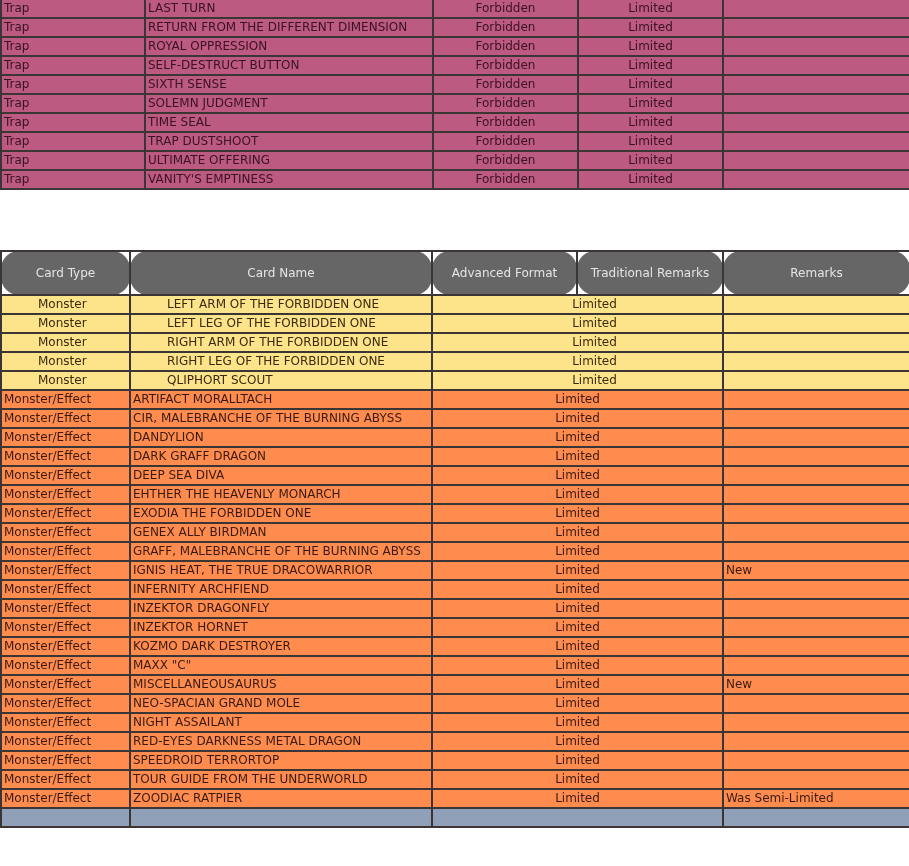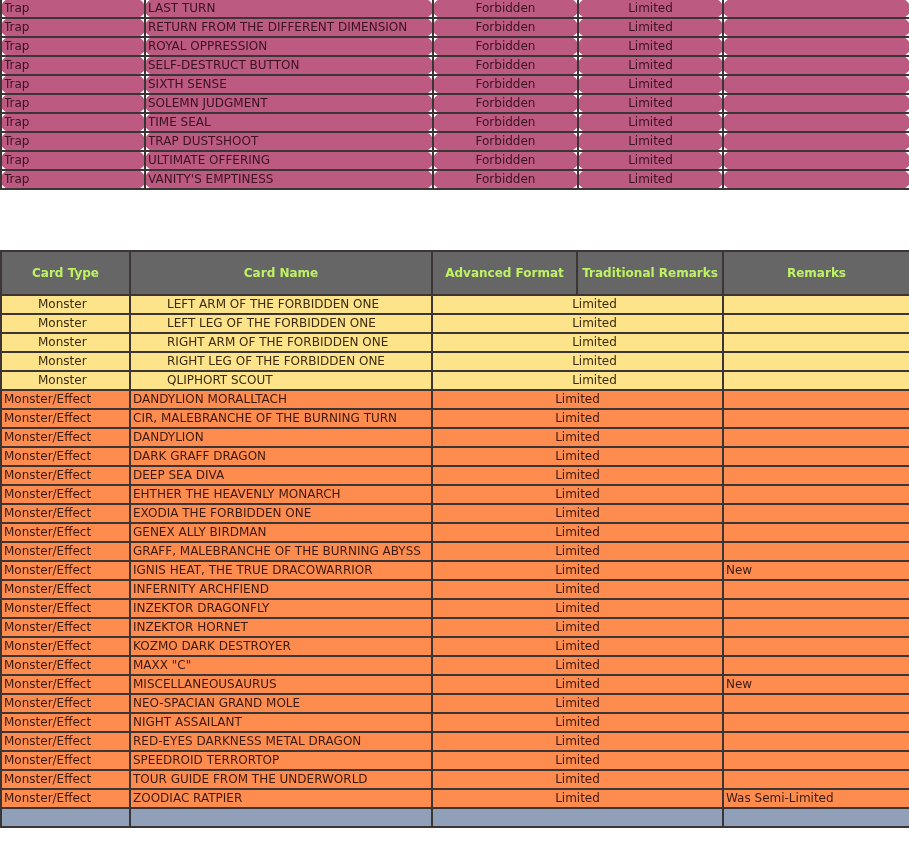--- a/index.html
+++ b/index.html
@@ -25,34 +25,35 @@
       padding: 0 2px;
       height: 17px;
       line-height: 17px;
       white-space: nowrap;
       overflow: hidden;
     }
     #table-trap {
       top: -2px;
       width: 909px;
     }
-    #table-trap td { background: #bd5a82; color: #3a1220; border-radius: 9px; }
+    #table-trap td { background: #bd5a82; color: #3a1220; }
     #table-limited {
       top: 250px;
       width: 909px;
     }
     #table-limited th {
       background: #666666;
-      color: #bef264;
-      font-weight: bold;
+      color: #e5e5e5;
+      font-weight: normal;
       font-size: 12px;
       height: 42px;
       line-height: 42px;
       text-align: center;
       padding: 0 4px;
+      border-radius: 18px;
     }
     tr.monster td { background: #fde38a; color: #3a2a10; padding-left: 36px; }
     tr.effect td { background: #ff8c4f; color: #3a1a10; }
     tr.next td { background: #8fa0b8; }
     td.center { text-align: center; }
   </style>
 </head>
 <body>
 
 <table id="table-trap">
@@ -180,27 +181,27 @@
         <td></td>
       </tr>
       <tr class="monster">
         <td>Monster</td>
         <td>QLIPHORT SCOUT</td>
         <td class="center" colspan="2">Limited</td>
         <td></td>
       </tr>
       <tr class="effect">
         <td>Monster/Effect</td>
-        <td>DANDYLION MORALLTACH</td>
-        <td class="center" colspan="2">Limited</td>
-        <td></td>
-      </tr>
-      <tr class="effect">
-        <td>Monster/Effect</td>
-        <td>CIR, MALEBRANCHE OF THE BURNING TURN</td>
+        <td>ARTIFACT MORALLTACH</td>
+        <td class="center" colspan="2">Limited</td>
+        <td></td>
+      </tr>
+      <tr class="effect">
+        <td>Monster/Effect</td>
+        <td>CIR, MALEBRANCHE OF THE BURNING ABYSS</td>
         <td class="center" colspan="2">Limited</td>
         <td></td>
       </tr>
       <tr class="effect">
         <td>Monster/Effect</td>
         <td>DANDYLION</td>
         <td class="center" colspan="2">Limited</td>
         <td></td>
       </tr>
       <tr class="effect">

